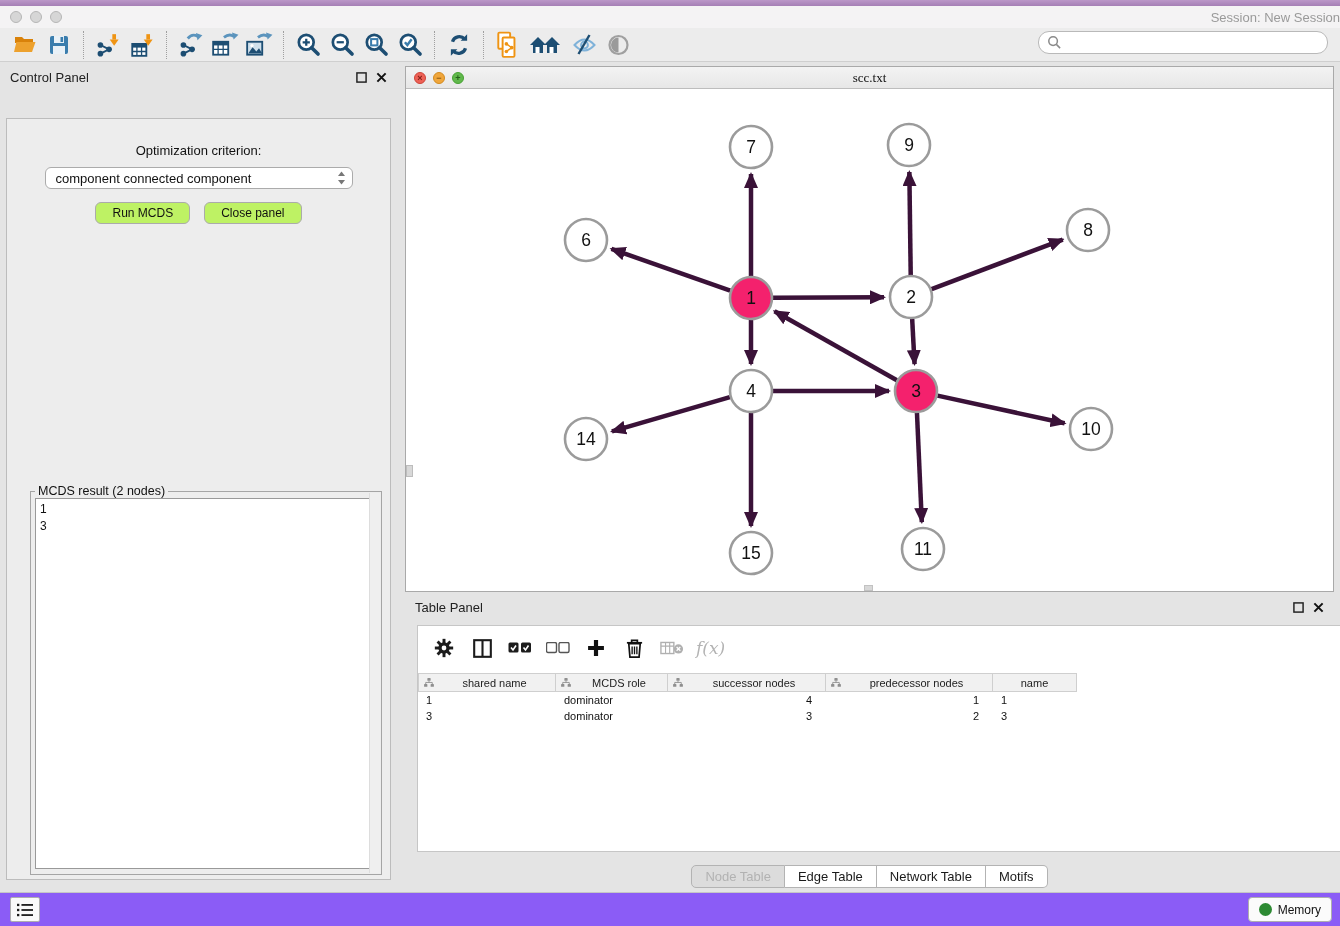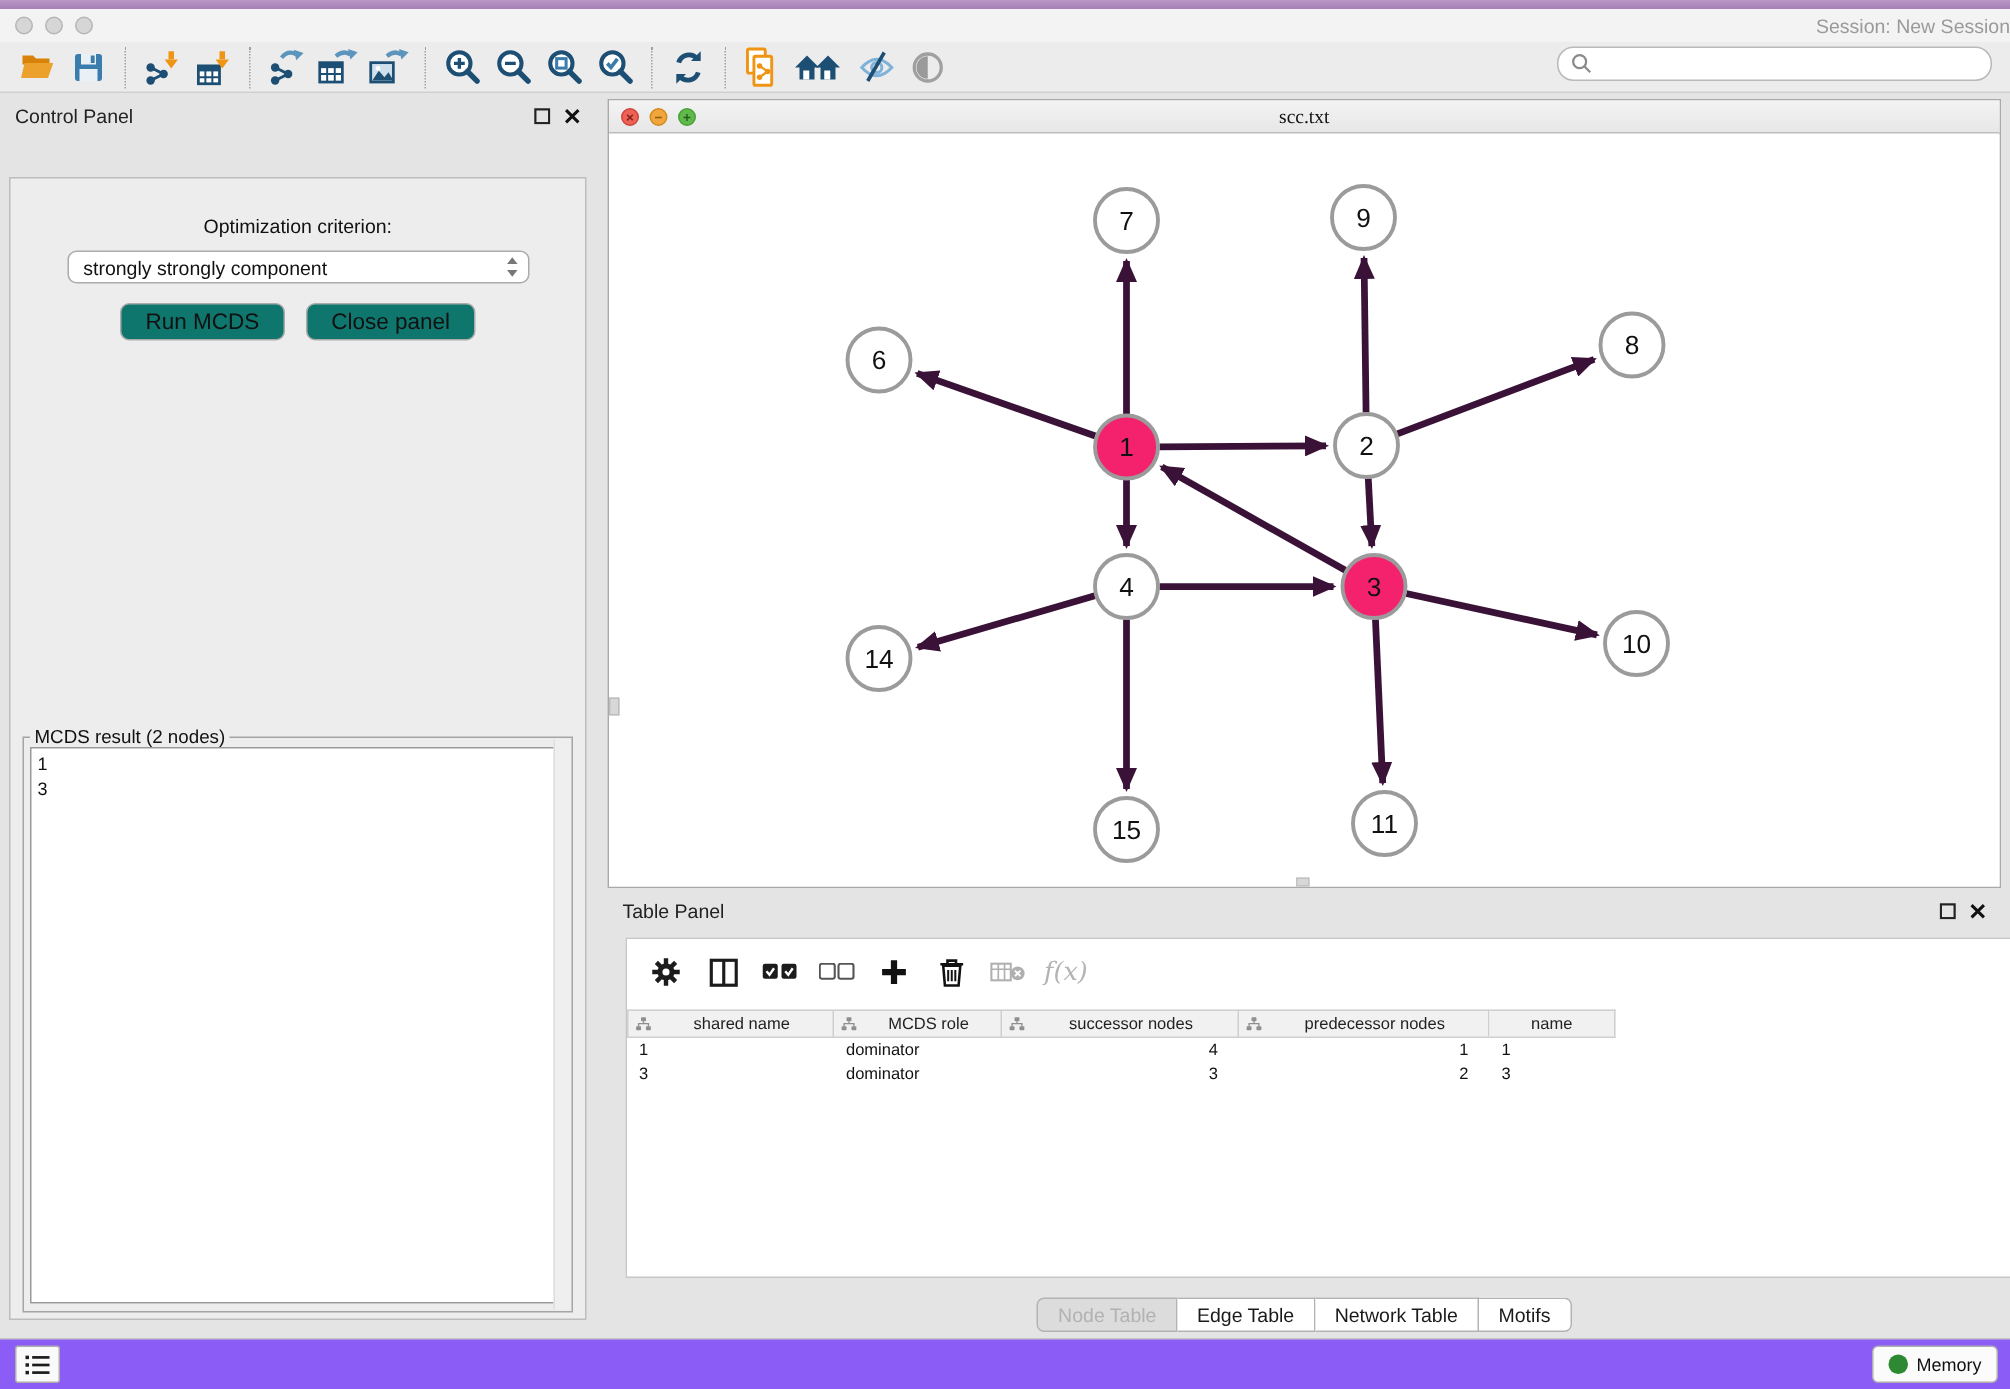--- a/index.html
+++ b/index.html
@@ -39,23 +39,23 @@
   .seg .tab { padding:3px 13px; background:#fff; border:1px solid #b3b3b3; border-left-width:0;
     font-size:13px; color:#1a1a1a; white-space:nowrap; }
   .seg .tab:first-child { border-left-width:1px; border-radius:5px 0 0 5px; }
   .seg .tab:last-child { border-radius:0 5px 5px 0; }
   .seg .tab.active { background:#dcdcdc; color:#b2b2b2; }
   .opt-label { margin-top:24px; text-align:center; font-size:13px; color:#111; }
   .combo { margin:9px auto 0; width:308px; height:22px; background:#fff; border:1px solid #ababab;
     border-radius:6px; display:flex; align-items:center; padding:0 6px 0 10px; font-size:13px; color:#111; }
   .combo .val { flex:1; }
   .btn-row { margin-top:13px; display:flex; justify-content:center; gap:14px; }
-  .mac-btn { background:#0f766e; border:1px solid #ababab; border-radius:6px; padding:3px 16px;
-    font-size:15px; color:#111; font-family:"Liberation Sans", sans-serif; }
-  .result-group { position:absolute; left:8px; right:8px; top:372px; height:384px;
+  .mac-btn { background:#bef264; border:1px solid #ababab; border-radius:6px; padding:3px 16px;
+    font-size:12px; color:#111; font-family:"Liberation Sans", sans-serif; }
+  .result-group { position:absolute; left:23px; right:8px; top:372px; height:384px;
     border:1px solid #a5a5a5; background:#ededed; }
   .result-legend { position:absolute; top:-8px; left:4px; background:#ededed; padding:0 3px;
     font-size:12.5px; color:#111; }
   .result-text { position:absolute; left:4px; right:4px; top:6px; bottom:5px; background:#fff;
     border:1px solid #999; font-size:12px; line-height:17px; padding:2px 4px; color:#111;
     white-space:pre; }
   .result-scroll { position:absolute; right:1px; top:1px; bottom:1px; width:11px; background:#efefef;
     border-left:1px solid #ddd; }
 
   
@@ -271,21 +271,21 @@
         <rect x="1" y="1" width="10" height="10" fill="none" stroke="#222" stroke-width="1.6"></rect>
       </svg>
       <svg width="11" height="11" viewBox="0 0 12 12">
         <path d="M1.5 1.5l9 9M10.5 1.5l-9 9" stroke="#111" stroke-width="2.2"></path>
       </svg>
     </span>
   </div>
   <div class="cp-body">
     <div class="opt-label">Optimization criterion:</div>
     <div class="combo">
-      <span class="val">strongly strongly component</span>
+      <span class="val">component connected component</span>
       <svg width="9" height="14" viewBox="0 0 9 14">
         <path d="M4.5 0.5L8 5H1z" fill="#777"></path>
           <path d="M4.5 13.5L1 9h7z" fill="#777"></path>
       </svg>
     </div>
     <div class="btn-row">
       <button class="mac-btn">Run MCDS</button>
       <button class="mac-btn">Close panel</button>
     </div>
     <div class="result-group">

